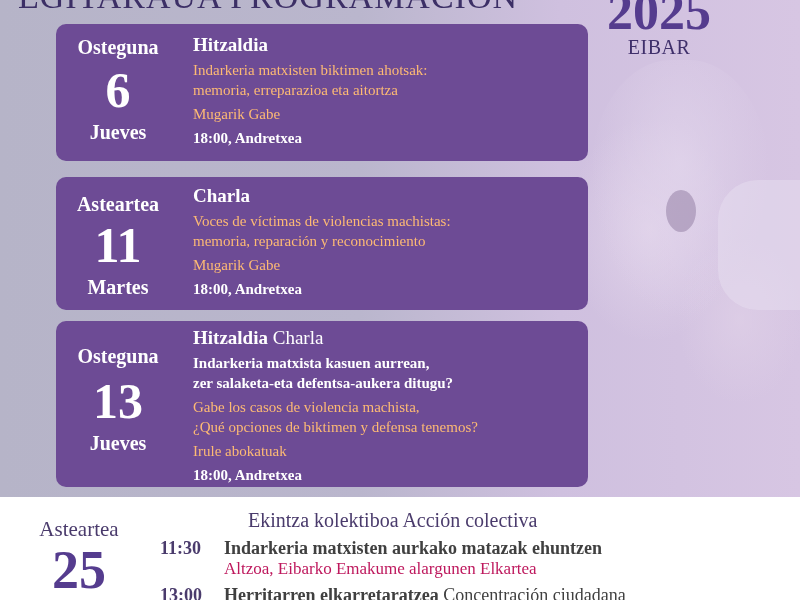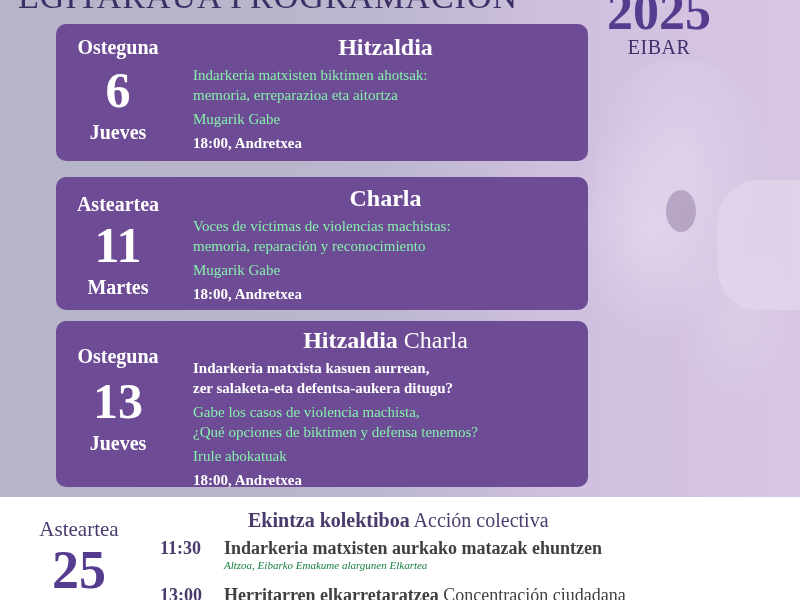--- a/index.html
+++ b/index.html
@@ -48,37 +48,37 @@
     }
     .card .date {
       position: absolute; left: 0; width: 124px; text-align: center;
     }
     .card .weekday-eu { font-size: 20px; font-weight: bold; display: block; }
     .card .day { font-size: 50px; font-weight: bold; display: block; line-height: 54px; }
     .card .weekday-es { font-size: 20px; font-weight: bold; display: block; }
     .card .info {
       position: absolute; left: 137px; right: 10px;
     }
-    .card .type { font-size: 24px; display: block; text-align: center; }
+    .card .type { font-size: 19px; display: block; }
     .card .type b { font-weight: bold; }
-    .card .line { font-size: 15px; display: block; line-height: 20px; color: #86efac; }
+    .card .line { font-size: 15px; display: block; line-height: 20px; color: #fdba74; }
     .card .line.bold { font-weight: bold; color: #fff; }
     .card .gap { height: 4px; }
     .bottom {
       position: absolute; left: 0; top: 497px; width: 800px; height: 103px; background: #ffffff;
     }
     .bottom .weekday { position: absolute; left: 20px; top: 20px; width: 118px; text-align: center; font-size: 21px; color: #4a3b6c; }
     .bottom .day { position: absolute; left: 20px; top: 42px; width: 118px; text-align: center; font-size: 54px; font-weight: bold; color: #553c8e; }
     .bottom .act-title { position: absolute; left: 248px; top: 12px; font-size: 20px; color: #4a3b6c; white-space: nowrap; }
-    .bottom .act-title b { font-weight: bold; margin-top: 23px; }
+    .bottom .act-title b { font-weight: normal; margin-top: 23px; }
     .bottom .row { position: absolute; left: 160px; white-space: nowrap; }
     .bottom .time { position: absolute; left: 0; font-size: 18px; font-weight: bold; color: #4a3b6c; }
     .bottom .what { position: absolute; left: 64px; font-size: 18px; font-weight: bold; color: #404040; }
     .bottom .what span.light { font-weight: normal; }
-    .bottom .who { position: absolute; left: 64px; top: 21px; font-size: 11px; color: #15803d; font-style: italic; }
+    .bottom .who { position: absolute; left: 64px; top: 21px; font-size: 17px; color: #be185d; }
   </style>
 </head>
 <body>
 
 <div class="bg">
   <div class="bg-photo-shape"></div>
   <div class="mouth"></div>
   <div class="megaphone"></div>
 </div>
 

